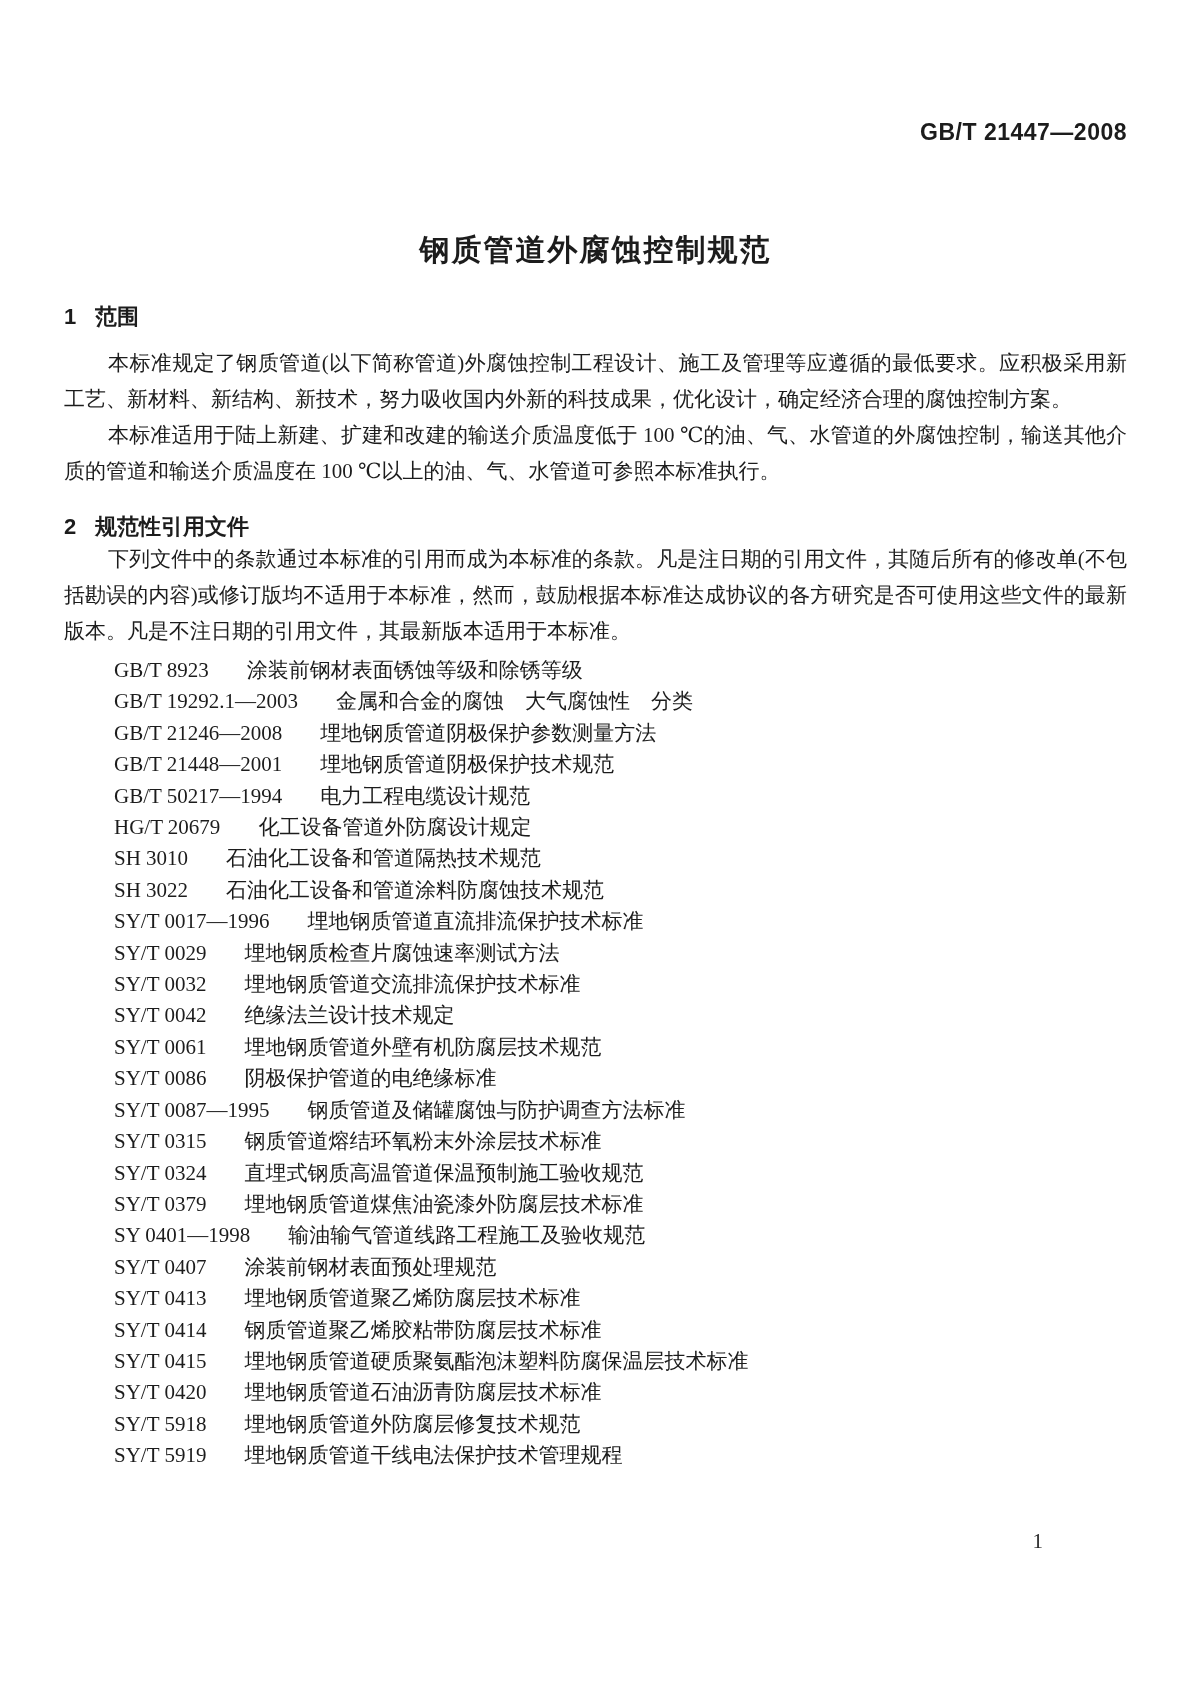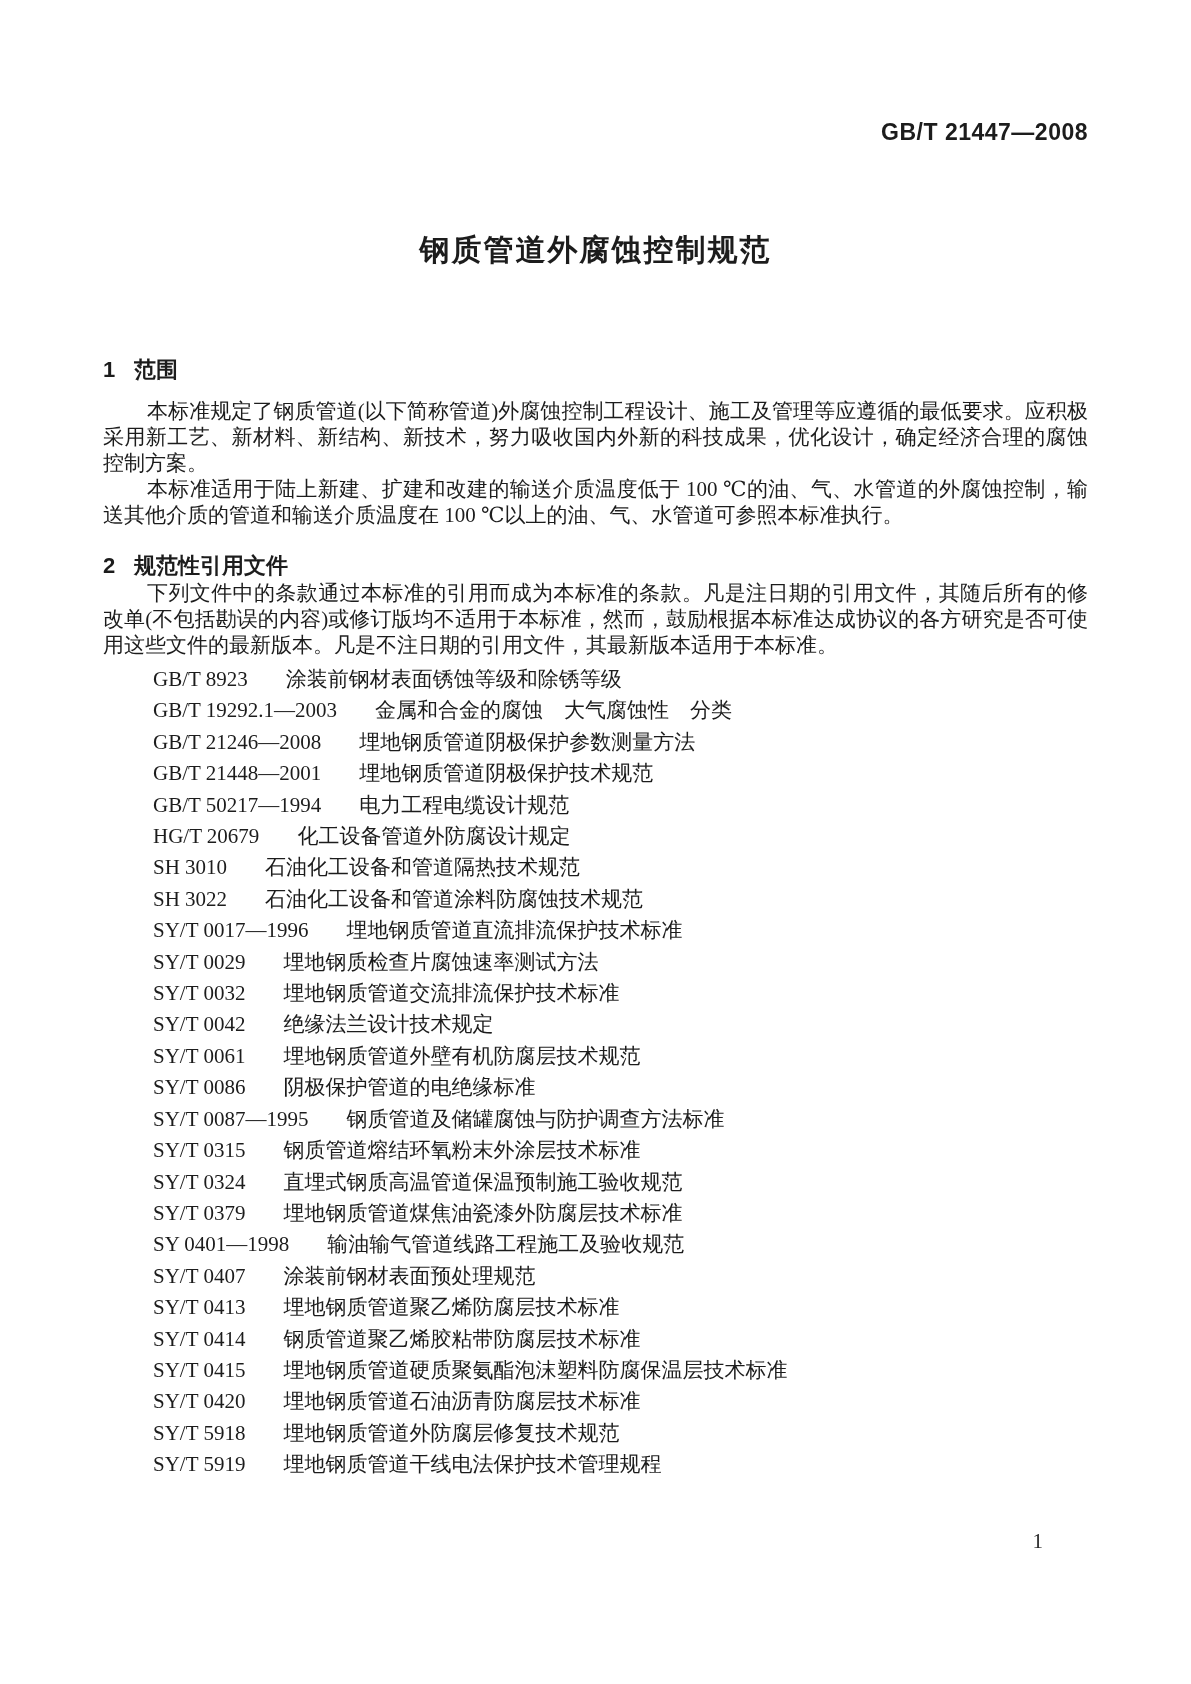--- a/index.html
+++ b/index.html
@@ -3,21 +3,21 @@
 <meta charset="utf-8">
 <style>
   html, body { margin: 0; padding: 0; background: #e8e8e8; }
   .page {
     width: 1191px;
     height: 1684px;
     margin: 0 auto;
     background: #ffffff;
     position: relative;
     box-sizing: border-box;
-    padding: 0 103px;
+    padding: 0 64px;
     color: #1c1c1c;
     font-family: "Liberation Serif", "DejaVu Serif", serif;
     font-size: 21px;
     overflow: hidden;
   }
   .doc-header {
     padding-top: 118px;
     text-align: right;
     font-family: "Liberation Sans", "DejaVu Sans", sans-serif;
     font-weight: bold;
@@ -33,26 +33,26 @@
     font-size: 30px;
     line-height: 44px;
     letter-spacing: 2px;
   }
   .sec-heading {
     font-family: "Liberation Sans", "DejaVu Sans", sans-serif;
     font-weight: bold;
     font-size: 22px;
     line-height: 28px;
   }
-  .section-scope .sec-heading { margin-top: 84px; }
+  .section-scope .sec-heading { margin-top: 31px; }
   .section-refs .sec-heading { margin-top: 24px; }
   .sec-num { display: inline-block; min-width: 31px; }
   p.body-para {
     margin: 0;
-    line-height: 26px;
+    line-height: 36px;
     text-align: justify;
     text-indent: 44px;
   }
   .section-scope p.body-para:first-of-type { margin-top: 14px; }
   .section-refs p.body-para { }
   .ref-list { margin-top: 6px; }
   .ref-item {
     line-height: 31.4px;
     padding-left: 50px;
     white-space: nowrap;

